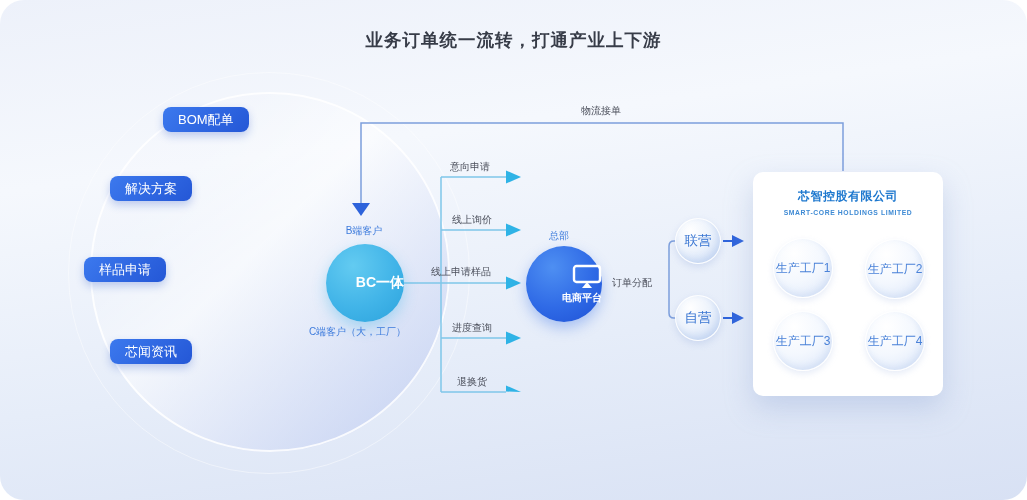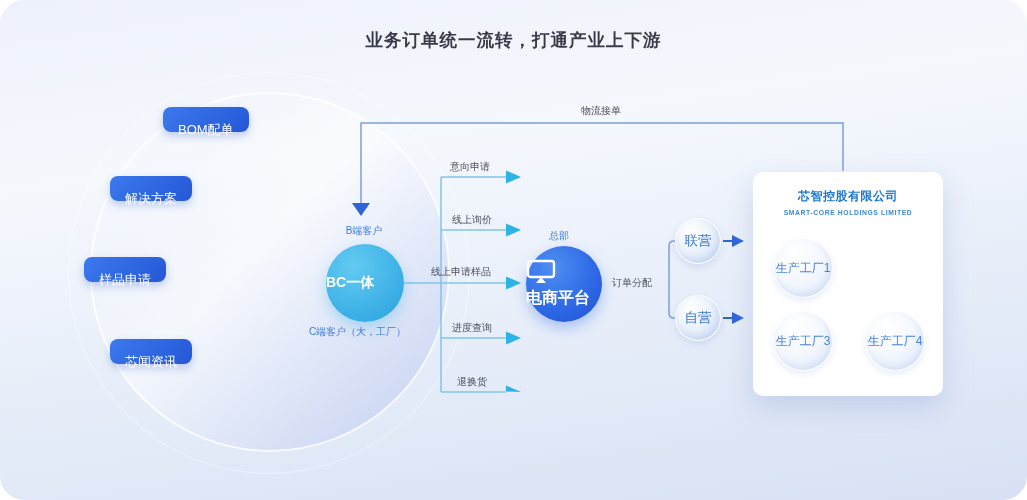--- a/index.html
+++ b/index.html
@@ -34,41 +34,41 @@
   }
   .deco-stroke-outer{
     position:absolute;left:68px;top:72px;width:402px;height:402px;border-radius:50%;
     border:1.5px solid rgba(255,255,255,0.45);
   }
   .title{
     position:absolute;left:0;top:28px;width:1027px;text-align:center;
     font-size:17.5px;font-weight:700;color:#373C48;letter-spacing:1px;
   }
   .pill{
-    position:absolute;height:25px;line-height:25px;padding:10px 15px;border-radius:8px;
+    position:absolute;height:25px;line-height:25px;padding:0 15px;border-radius:8px;
     background:linear-gradient(135deg,var(--pill-grad-start,#3C79EE),var(--pill-grad-end,#2457D6));
     color:#fff;font-size:13px;font-weight:500;white-space:nowrap;text-align:center;
     box-shadow:0 4px 9px rgba(45,90,200,0.28);cursor:pointer;
   }
   .connectors{position:absolute;left:0;top:0;width:1027px;height:500px;pointer-events:none}
   .lbl{position:absolute;font-size:10px;white-space:nowrap}
   .lbl.dark{color:var(--label-dark,#4A4E5A)}
   .lbl.blue{color:var(--label-blue,#3D7BDC)}
   .lbl.center{text-align:center}
   .node-circle{
     position:absolute;border-radius:50%;display:flex;flex-direction:column;
-    align-items:flex-start;justify-content:center;color:#fff;font-weight:600;
+    align-items:flex-end;justify-content:center;color:#fff;font-weight:600;
   }
   .bc-circle{
     left:326px;top:244px;width:78px;height:78px;font-size:14px;
     background:radial-gradient(circle at 35% 28%,#63CBF1 0%,#41B4E8 55%,#2BA2DC 100%);
     box-shadow:0 6px 14px rgba(58,178,232,0.35);
   }
   .platform-circle{
-    left:526px;top:246px;width:76px;height:76px;font-size:16px;
+    left:526px;top:246px;width:76px;height:76px;font-size:10px;
     background:radial-gradient(circle at 35% 28%,#4E8FF2 0%,#2F6AE6 55%,#1E50D4 100%);
     box-shadow:0 6px 14px rgba(47,106,230,0.35);
   }
   .sphere{
     position:absolute;border-radius:50%;display:flex;align-items:center;justify-content:center;
     background:radial-gradient(circle at 33% 27%,#FFFFFF 0%,#EDF3FC 45%,#C9DAF6 100%);
     border:1px solid rgba(255,255,255,0.9);
     box-shadow:inset -2px -3px 6px rgba(160,185,230,0.35),0 3px 7px rgba(140,165,220,0.28);
     font-size:13.5px;color:#3A76D2;font-weight:500;white-space:nowrap;
   }
@@ -159,20 +159,23 @@
   <div class="sphere channel" style="left:675px;top:295px">
     <span>自营</span>
   </div>
 
   <div class="card">
     <div class="logo-cn">芯智控股有限公司</div>
     <div class="logo-en">SMART-CORE HOLDINGS LIMITED</div>
     <div class="sphere factory" style="left:20px;top:66px">
       <span>生产工厂1</span>
     </div>
+    <div class="sphere factory" style="left:112px;top:67px">
+      <span>生产工厂2</span>
+    </div>
     <div class="sphere factory" style="left:20px;top:139px">
       <span>生产工厂3</span>
     </div>
     <div class="sphere factory" style="left:112px;top:139px">
       <span>生产工厂4</span>
     </div>
   </div>
 
 </div>
 

